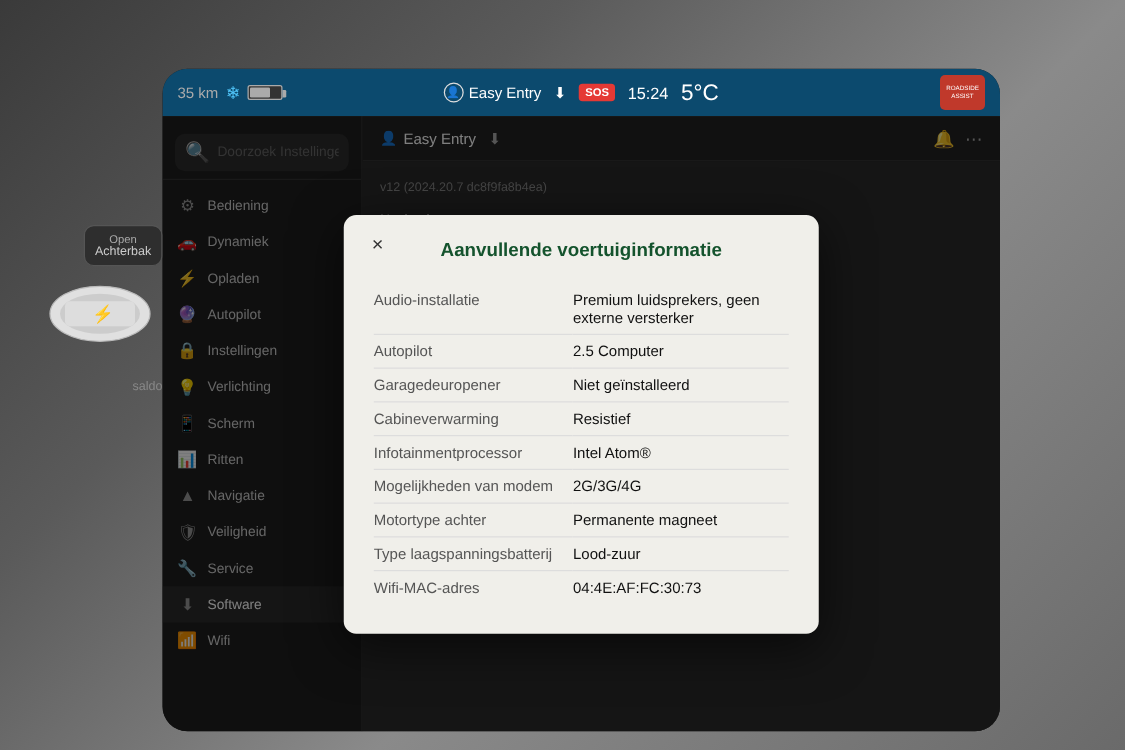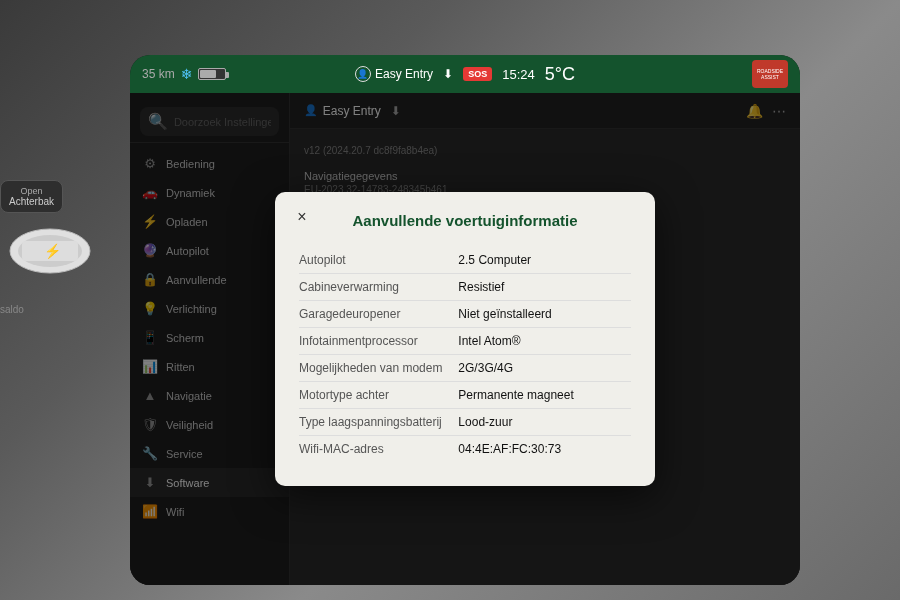--- a/index.html
+++ b/index.html
@@ -28,21 +28,21 @@
       height: 530px;
       background: #1c1c1c;
       border-radius: 20px;
       overflow: hidden;
     }
 
     
     .status-bar {
       display: flex;
       align-items: center;
-      background: #14532d;
+      background: #0c4a6e;
       height: 38px;
       padding: 0 12px;
       gap: 8px;
     }
 
     .status-bar-left {
       display: flex;
       align-items: center;
       gap: 6px;
       flex: 1;
@@ -426,21 +426,21 @@
       <div class="sidebar-item">
         <span class="sidebar-item-icon">⚡</span>
         <span class="sidebar-item-text">Opladen</span>
       </div>
       <div class="sidebar-item">
         <span class="sidebar-item-icon">🔮</span>
         <span class="sidebar-item-text">Autopilot</span>
       </div>
       <div class="sidebar-item">
         <span class="sidebar-item-icon">🔒</span>
-        <span class="sidebar-item-text">Aanvullende</span>
+        <span class="sidebar-item-text">Instellingen</span>
       </div>
       <div class="sidebar-item">
         <span class="sidebar-item-icon">💡</span>
         <span class="sidebar-item-text">Verlichting</span>
       </div>
       <div class="sidebar-item">
         <span class="sidebar-item-icon">📱</span>
         <span class="sidebar-item-text">Scherm</span>
       </div>
       <div class="sidebar-item">
@@ -500,31 +500,35 @@
       </div>
     </div>
   </div>
 
   <div class="modal-overlay">
     <div class="modal-dialog">
       <div class="modal-close">×</div>
       <div class="modal-title">Aanvullende voertuiginformatie</div>
       <table class="modal-table">
         <tbody id="modal-rows">
+        <tr>
+      <td>Audio-installatie</td>
+      <td>Premium luidsprekers, geen externe versterker</td>
+    </tr>
             <tr>
       <td>Autopilot</td>
       <td>2.5 Computer</td>
     </tr>
             <tr>
+      <td>Garagedeuropener</td>
+      <td>Niet geïnstalleerd</td>
+    </tr>
+            <tr>
       <td>Cabineverwarming</td>
       <td>Resistief</td>
-    </tr>
-            <tr>
-      <td>Garagedeuropener</td>
-      <td>Niet geïnstalleerd</td>
     </tr>
             <tr>
       <td>Infotainmentprocessor</td>
       <td>Intel Atom®</td>
     </tr>
             <tr>
       <td>Mogelijkheden van modem</td>
       <td>2G/3G/4G</td>
     </tr>
             <tr>
@@ -539,21 +543,21 @@
       <td>Wifi-MAC-adres</td>
       <td>04:4E:AF:FC:30:73</td>
     </tr>
           </tbody>
       </table>
     </div>
   </div>
 
 </div>
 
-<div style="position:absolute;left:0;top:180px;width:130px;height:300px;display:flex;flex-direction:column;align-items:flex-start;">
+<div style="position:absolute;left:0;top:180px;width:130px;height:300px;display:flex;flex-direction:column;align-items:flex-end;">
 
   <div style="background:#2e2e2e;border:1px solid #555;border-radius:8px;padding:5px 8px;color:#ccc;font-size:10px;text-align:center;margin-bottom:10px;">
     <div style="font-size:9px;color:#aaa;">Open</div>
     <div>Achterbak</div>
   </div>
 
   <svg width="100" height="55" viewBox="0 0 100 55">
 
     <ellipse cx="50" cy="28" rx="40" ry="22" fill="#e0e0e0" stroke="#bbb" stroke-width="1"></ellipse>
     <ellipse cx="50" cy="28" rx="32" ry="16" fill="#ccc"></ellipse>

